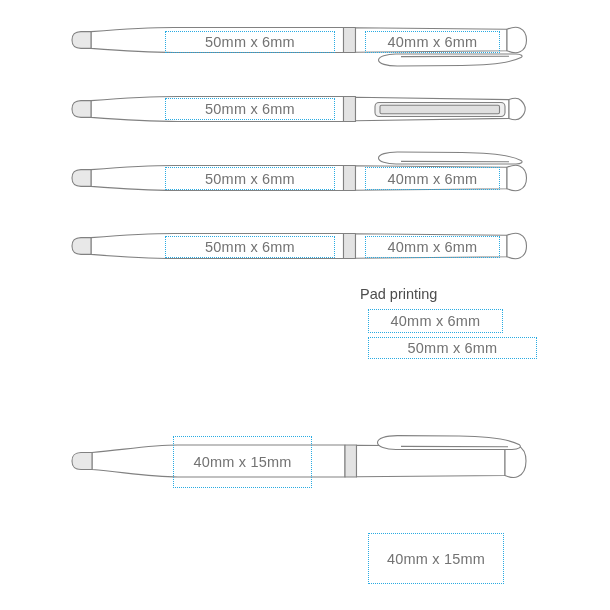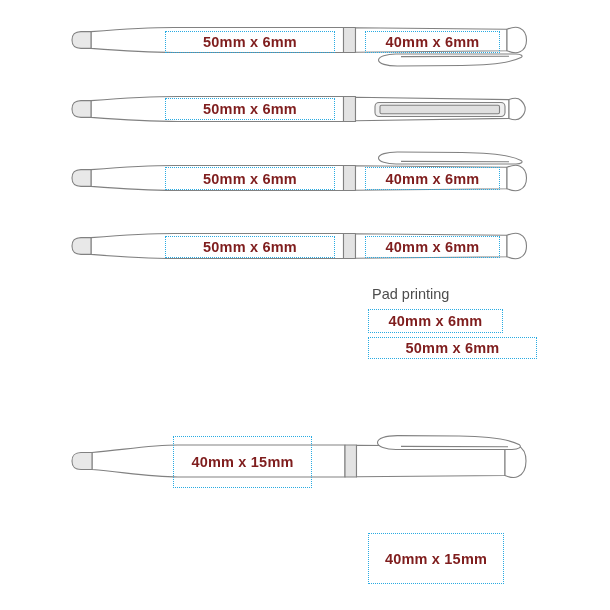--- a/index.html
+++ b/index.html
@@ -5,24 +5,23 @@
   html,body{margin:0;padding:0;background:#fff;}
   .canvas{
     position:relative;width:610px;height:610px;background:#ffffff;
     font-family:"Liberation Sans",sans-serif;overflow:hidden;
   }
   .pen{position:absolute;}
   .pen path,.pen rect{stroke:#818181;stroke-width:1.1;stroke-linejoin:round;}
   .parea{
     position:absolute;box-sizing:border-box;
     border:1px dotted #29ABE2;
-    color:#7f1d1d;font-size:14.5px;letter-spacing:.2px;
+    color:#737373;font-size:14.5px;letter-spacing:.2px;
     display:flex;align-items:center;justify-content:center;
     white-space:nowrap;
-    font-weight:bold;
   }
   .sec-title{
     position:absolute;color:#4d4d4d;font-size:14.5px;white-space:nowrap;
   }
 </style>
 </head>
 <body>
 
 <div class="canvas">
 
@@ -80,19 +79,19 @@
   <div class="parea" style="left:165px;top:98px;width:170px;height:22px">50mm x 6mm</div>
 
   <div class="parea" style="left:165px;top:167px;width:170px;height:23px">50mm x 6mm</div>
   <div class="parea" style="left:365px;top:167px;width:135px;height:23px">40mm x 6mm</div>
 
   <div class="parea" style="left:165px;top:236px;width:170px;height:22px">50mm x 6mm</div>
   <div class="parea" style="left:365px;top:236px;width:135px;height:22px">40mm x 6mm</div>
 
   <div class="parea" style="left:173px;top:436px;width:139px;height:52px">40mm x 15mm</div>
 
-  <div class="sec-title" style="left:372px;top:286px">Pad printing</div>
+  <div class="sec-title" style="left:360px;top:286px">Pad printing</div>
   <div class="parea" style="left:368px;top:309px;width:135px;height:24px">40mm x 6mm</div>
   <div class="parea" style="left:368px;top:337px;width:169px;height:22px">50mm x 6mm</div>
 
   <div class="parea" style="left:368px;top:533px;width:136px;height:51px">40mm x 15mm</div>
 
 </div>
 
 </body></html>

